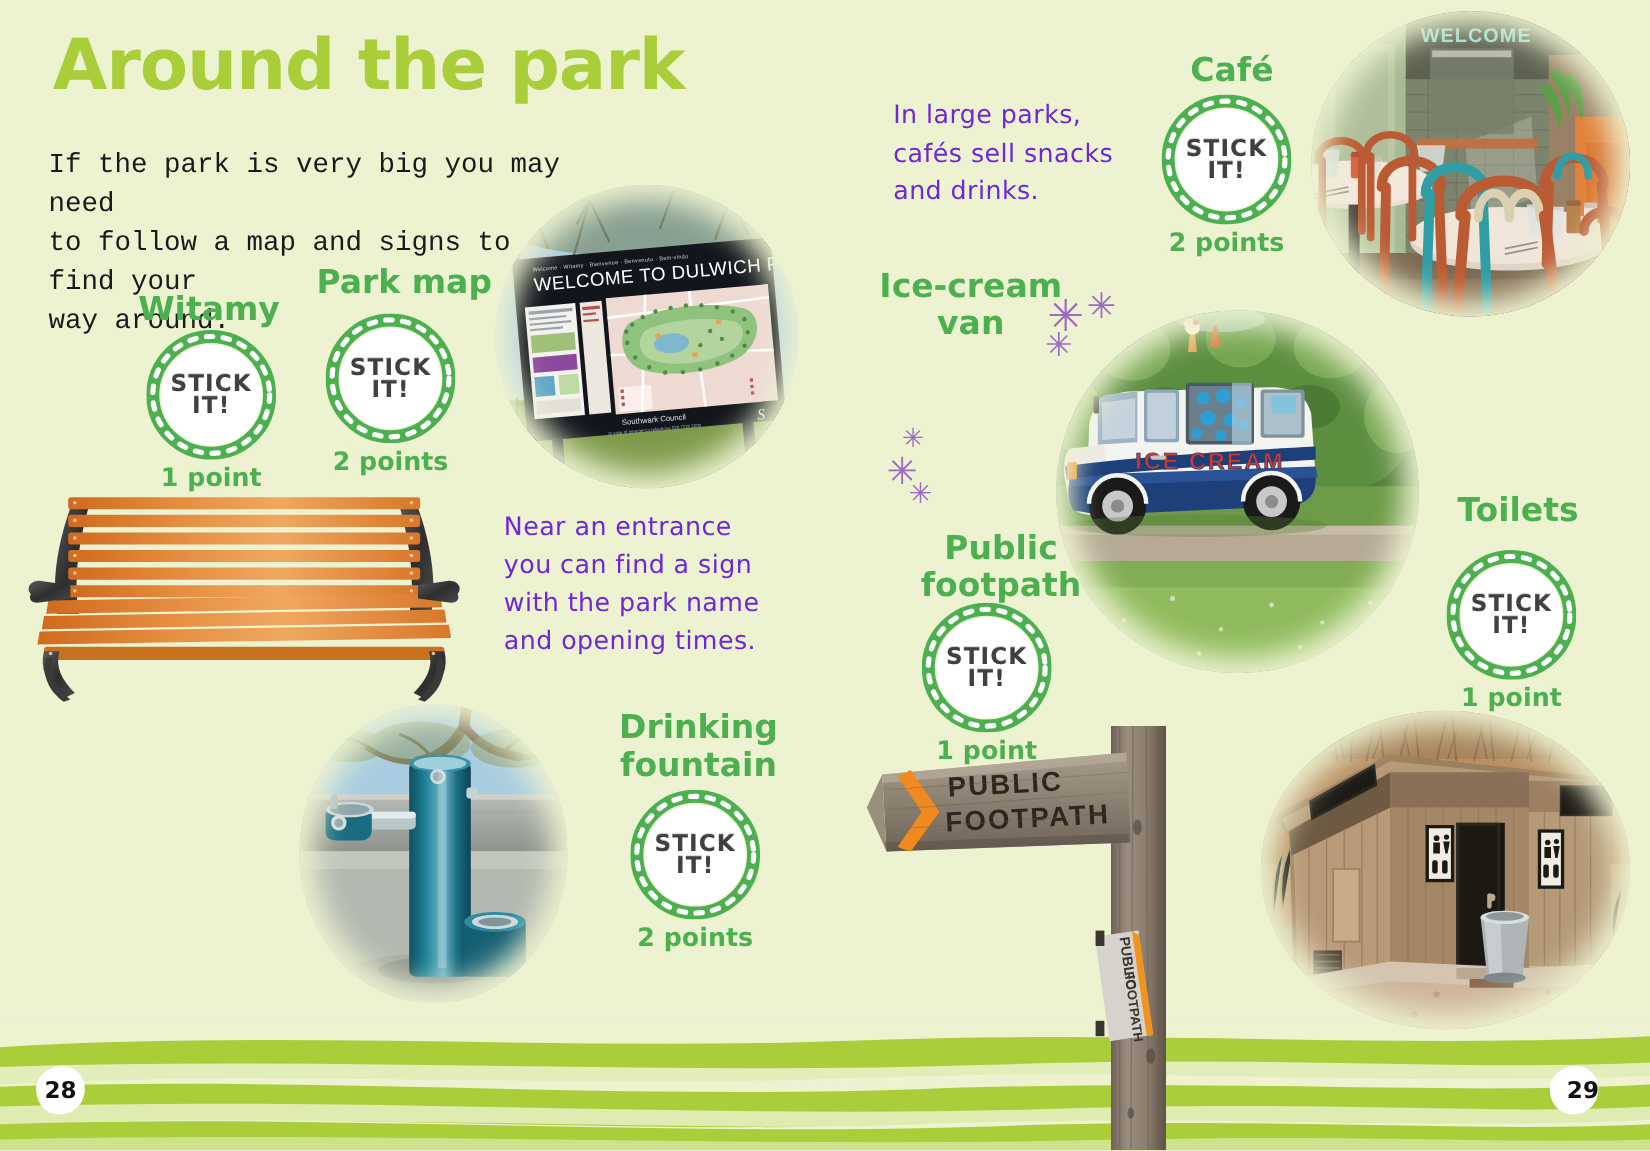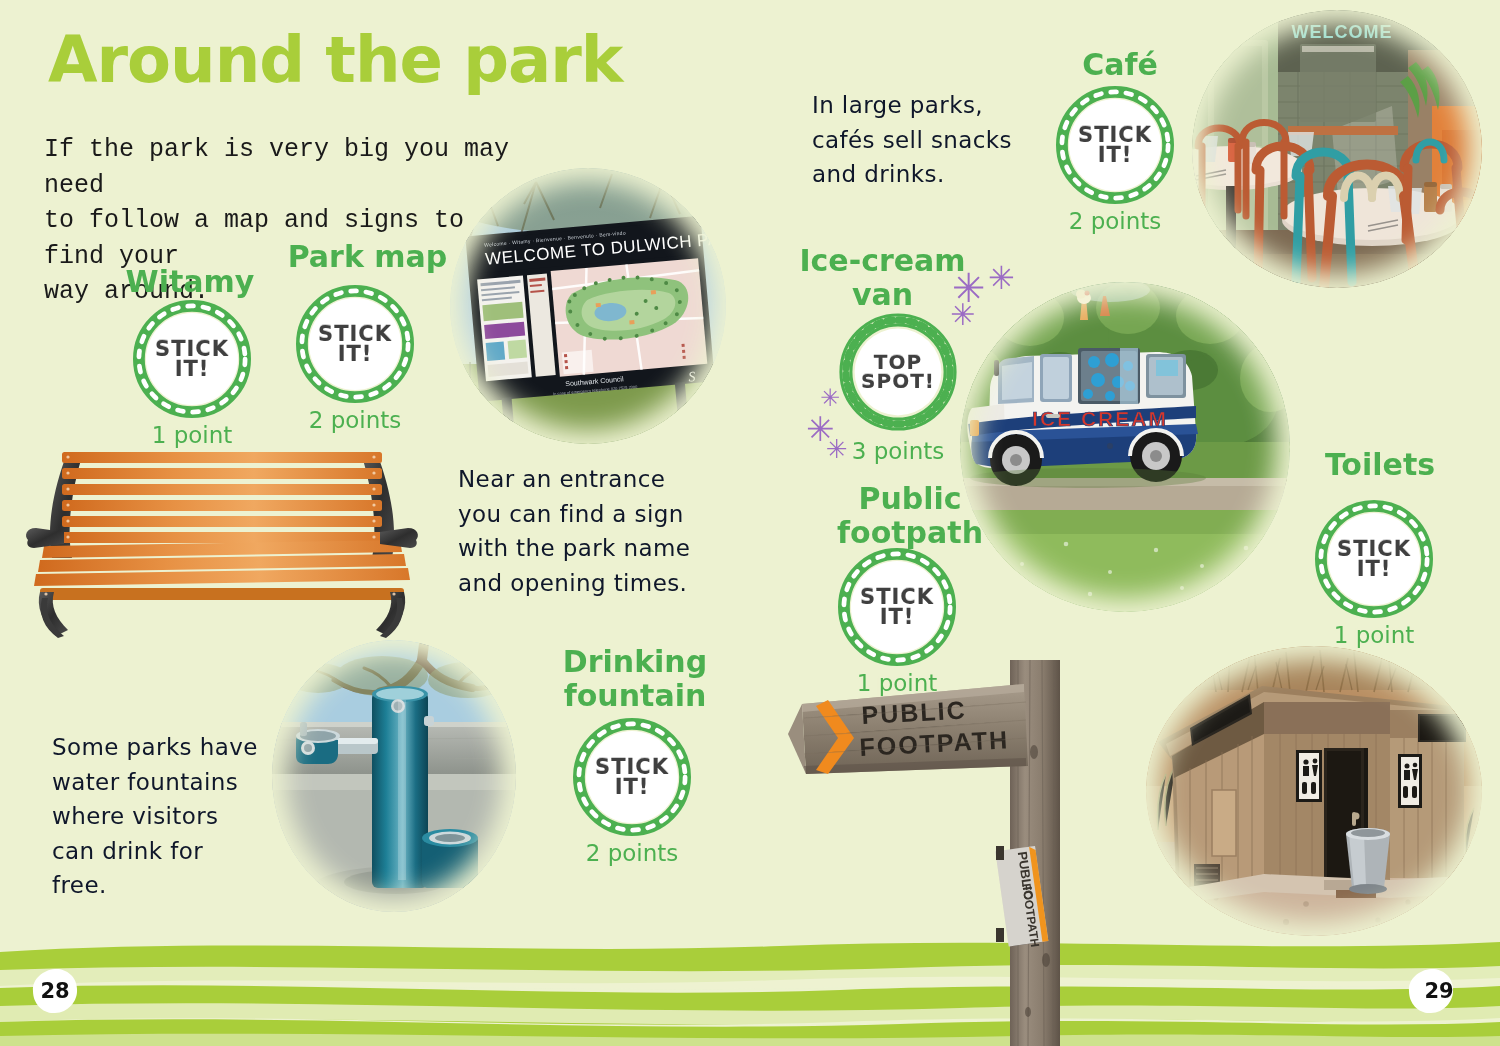--- a/index.html
+++ b/index.html
@@ -42,21 +42,21 @@
     position:absolute;
     font-family:Liberation Mono, monospace;
     color:#1a1a1a;
     font-size:25px;
     line-height:1.42;
     white-space:pre-line;
   }
   .handtext {
     position:absolute;
     font-family:"DejaVu Sans", sans-serif;
-    color:#0f172a;
+    color:#6d28d9;
     font-size:23px;
     line-height:1.5;
     letter-spacing:.4px;
     white-space:pre-line;
   }
 
   
   .badge { position:absolute; }
   .badge .ring { position:relative; }
   .badge .ring svg { display:block; }
@@ -70,21 +70,21 @@
     line-height:.96;
     letter-spacing:1px;
     text-shadow:0 1px 0 #fff, 0 -1px 0 #cfcfcf;
     pointer-events:none;
     white-space:pre-line;
   }
   .badge .pts {
     margin-top:4px;
     text-align:center;
     font-family:"DejaVu Sans", sans-serif;
-    font-weight:normal;
+    font-weight:bold;
     color:#4cb050;
     font-size:23px;
     letter-spacing:0px;
     text-shadow:
       -2px -2px 0 #edf2d1, 2px -2px 0 #edf2d1,
       -2px  2px 0 #edf2d1, 2px  2px 0 #edf2d1,
       -3px 0 0 #edf2d1, 3px 0 0 #edf2d1,
       0 -3px 0 #edf2d1, 0 3px 0 #edf2d1;
   }
 
@@ -138,25 +138,20 @@
 
   <div class="bodytext" style="left:44px; top:132px; width:480px;">If the park is very big you may need
 to follow a map and signs to find your
 way around.</div>
 
   <div class="handtext" style="left:458px; top:462px; width:270px;">Near an entrance
 you can find a sign
 with the park name
 and opening times.</div>
 
-  <div class="handtext" style="left:52px; top:730px; width:230px;">Some parks have
-water fountains
-where visitors
-can drink for
-free.</div>
 
   <div class="handtext" style="left:812px; top:88px; width:240px;">In large parks,
 cafés sell snacks
 and drinks.</div>
 
   <div class="label" style="left:120px; top:265px; width:140px;">Witamy</div>
 
   <div class="label" style="left:275px; top:240px; width:185px;">Park map</div>
 
   <div class="label" style="left:545px; top:645px; width:180px;">Drinking
@@ -224,33 +219,20 @@
         <circle cx="50" cy="50" r="45" fill="none" stroke="#4cb050" stroke-width="10"></circle>
         <circle cx="50" cy="50" r="45" fill="none" stroke="#ffffff" stroke-width="4" stroke-linecap="round" stroke-dasharray="5 8"></circle>
         <circle cx="50" cy="50" r="39" fill="#ffffff"></circle>
       </svg>
       <div class="stickit" style="font-size:21px;">STICK
 IT!</div>
     </div>
     <div class="pts">2 points</div>
   </div>
 
-  <div class="badge" style="left:836px; top:310px;">
-    <div class="ring">
-      <svg width="124" height="124" viewBox="0 0 100 100">
-        <circle cx="50" cy="50" r="46" fill="none" stroke="#4cb050" stroke-width="2.5"></circle>
-        <circle cx="50" cy="50" r="38" fill="none" stroke="#4cb050" stroke-width="2.5"></circle>
-        <circle cx="50" cy="50" r="42" fill="none" stroke="#4cb050" stroke-width="6" stroke-linecap="round" stroke-dasharray="4 5"></circle>
-        <circle cx="50" cy="50" r="35" fill="#ffffff"></circle>
-      </svg>
-      <div class="stickit" style="font-size:20px;">TOP
-SPOT!</div>
-    </div>
-    <div class="pts">3 points</div>
-  </div>
 
   <div class="badge" style="left:838px; top:548px;">
     <div class="ring">
       <svg width="118" height="118" viewBox="0 0 100 100">
         <circle cx="50" cy="50" r="45" fill="none" stroke="#4cb050" stroke-width="10"></circle>
         <circle cx="50" cy="50" r="45" fill="none" stroke="#ffffff" stroke-width="4" stroke-linecap="round" stroke-dasharray="5 8"></circle>
         <circle cx="50" cy="50" r="39" fill="#ffffff"></circle>
       </svg>
       <div class="stickit" style="font-size:21px;">STICK
 IT!</div>

